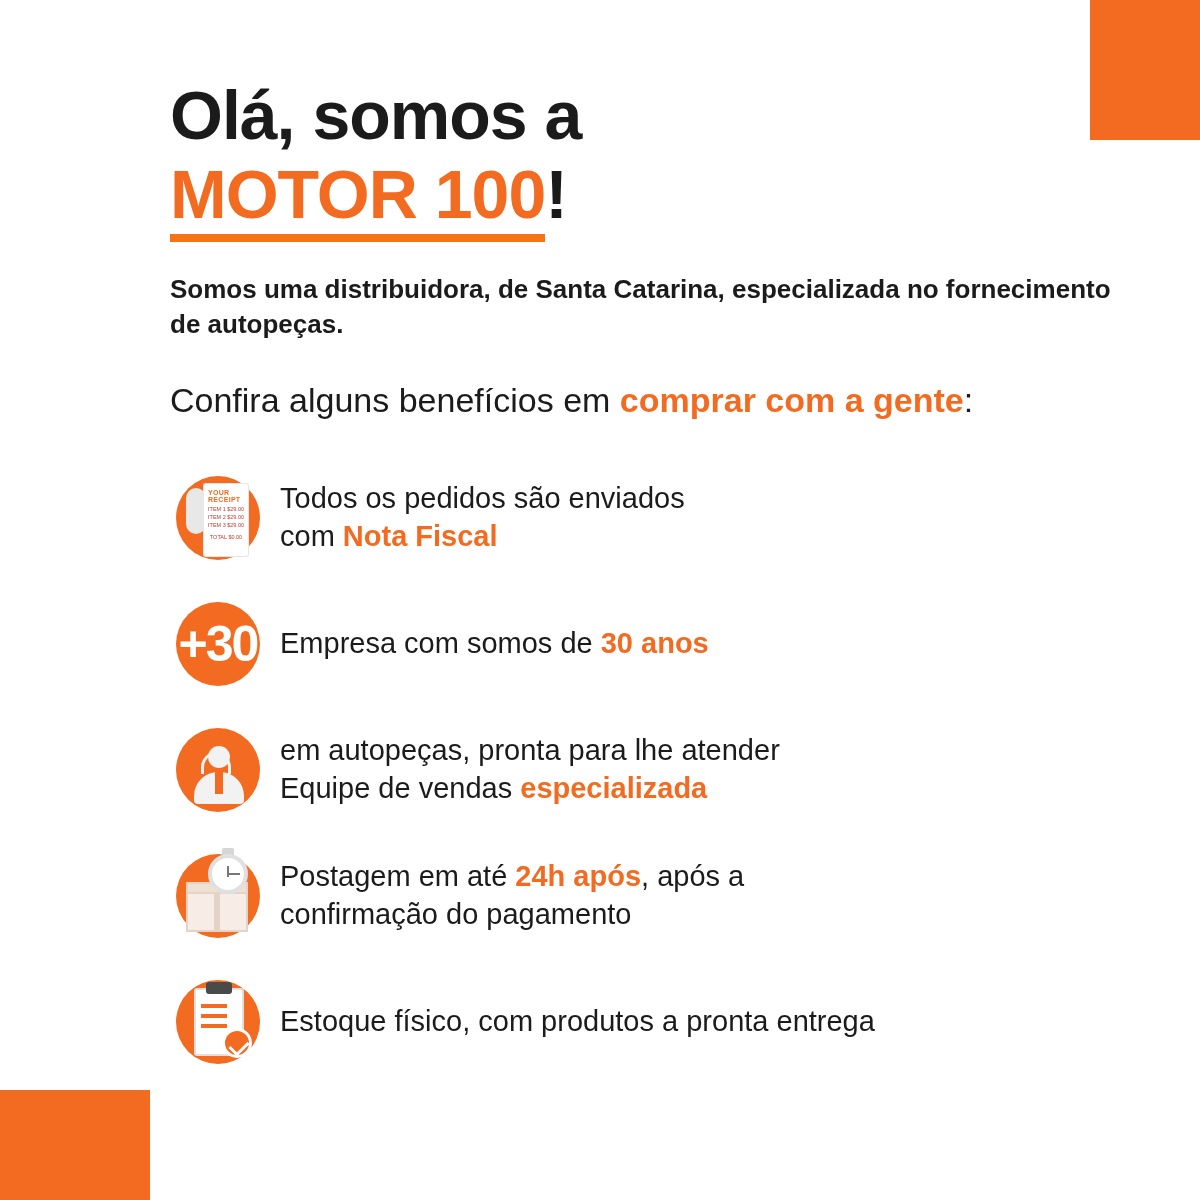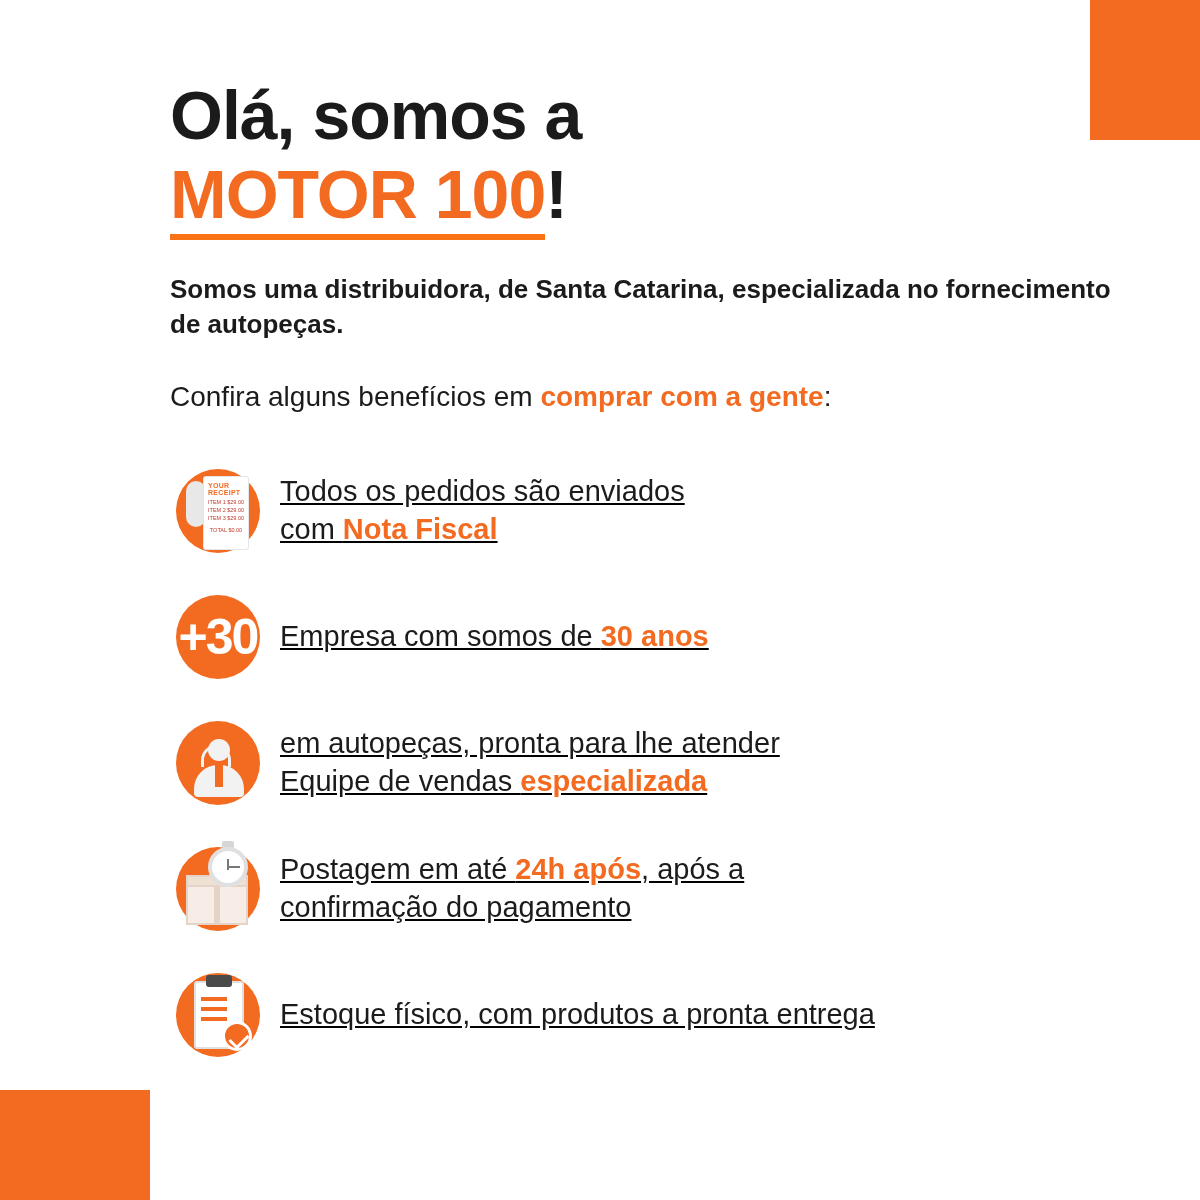--- a/index.html
+++ b/index.html
@@ -33,40 +33,40 @@
   .brand-line {
     margin-top: 6px;
     font-size: 68px;
     font-weight: bold;
     color: #1b1b1b;
     letter-spacing: -1px;
     line-height: 1.1;
   }
   .brand {
     color: #f26b21;
-    border-bottom: 6px solid #f97316;
+    border-bottom: 8px solid #f97316;
     padding-bottom: 2px;
   }
 
   p.intro {
     margin-top: 40px;
     font-size: 26px;
     color: #1b1b1b;
     line-height: 1.32;
     font-weight: 700;
   }
   p.benefits-lead {
     margin-top: 40px;
-    font-size: 28px;
+    font-size: 34px;
     color: #1b1b1b;
     font-weight: 400;
   }
   .hl { color: #f26b21; font-weight: bold; }
 
-  .benefits { margin-top: 50px; text-decoration: underline; }
+  .benefits { margin-top: 50px; }
   .benefit {
     display: flex;
     align-items: center;
     margin-bottom: 30px;
     min-height: 96px;
   }
   .bicon {
     flex: 0 0 96px;
     width: 96px; height: 96px;
     position: relative;

